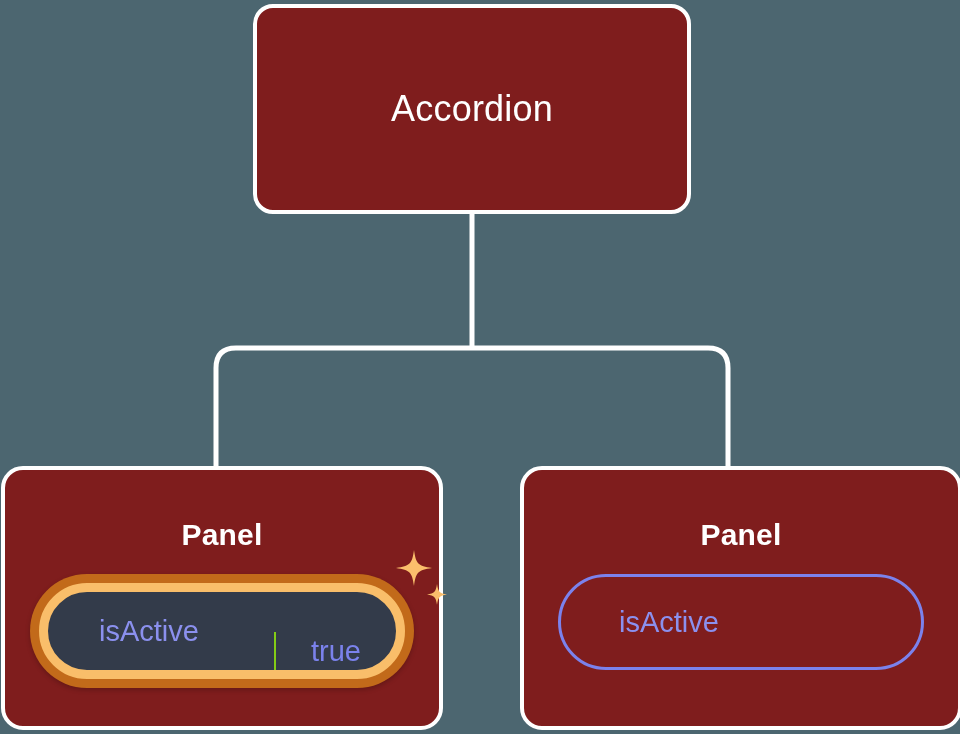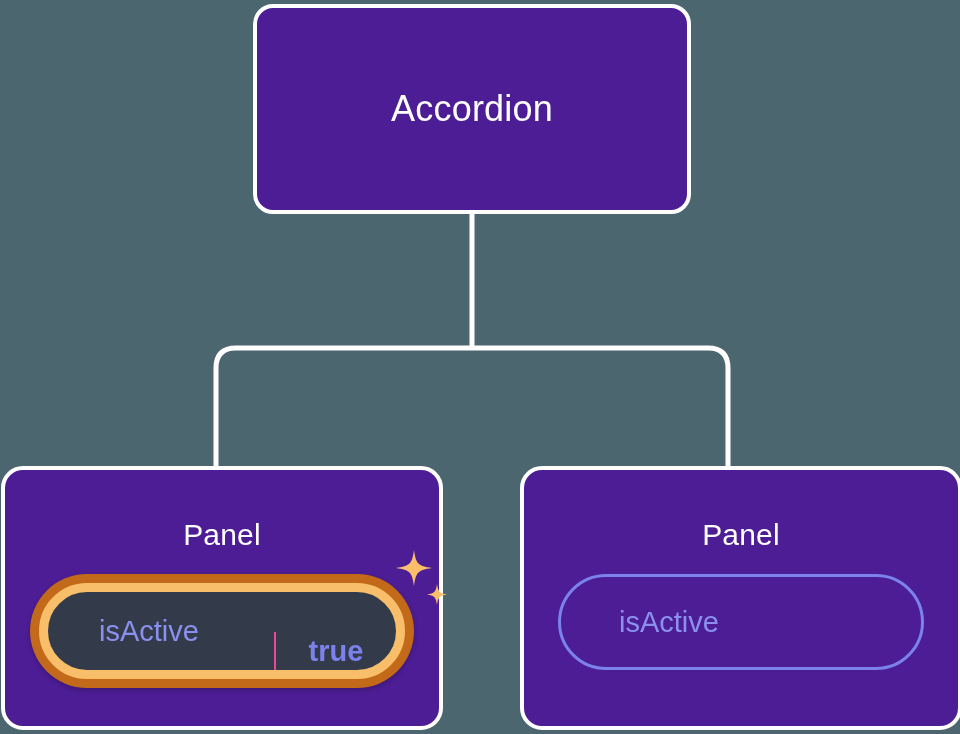--- a/index.html
+++ b/index.html
@@ -27,21 +27,21 @@
     left: 0;
     top: 0;
     width: 960px;
     height: 734px;
     pointer-events: none;
   }
 
   
   .node {
     position: absolute;
-    background: #4c1d95;
+    background: #7f1d1d;
     border: 4px solid #ffffff;
     border-radius: 20px;
     box-sizing: border-box;
     text-align: center;
   }
 
   .node-root {
     left: 253px;
     top: 4px;
     width: 438px;
@@ -72,21 +72,21 @@
     left: 1px;
   }
 
   .node-panel-right {
     left: 520px;
   }
 
   .node-title-panel {
     color: #ffffff;
     font-size: 30px;
-    font-weight: 400;
+    font-weight: 700;
     margin-top: 48px;
     letter-spacing: 0.2px;
   }
 
   
   .pill-wrap {
     position: relative;
     margin-top: 22px;
   }
 
@@ -142,22 +142,22 @@
     box-sizing: border-box;
   }
   .pill-highlight .pill-key {
     width: 202px;
     color: #8b90ee;
     font-weight: 400;
   }
   .pill-highlight .pill-val {
     flex: 1;
     color: #7b82ec;
-    font-weight: 700;
-    border-left: 2px solid #ec4899;
+    font-weight: 400;
+    border-left: 2px solid #84cc16;
     margin-top: 40px;
   }
 
   
   .sparkles {
     position: absolute;
     right: -38px;
     top: -30px;
     width: 60px;
     height: 70px;

